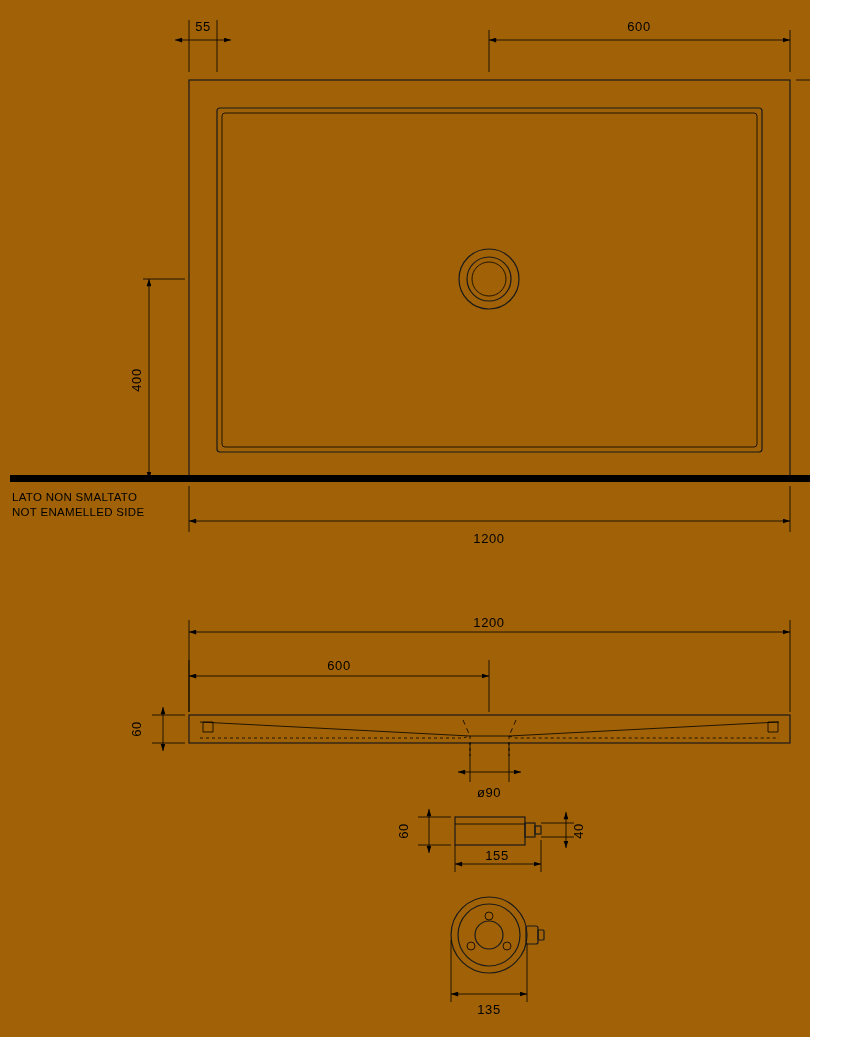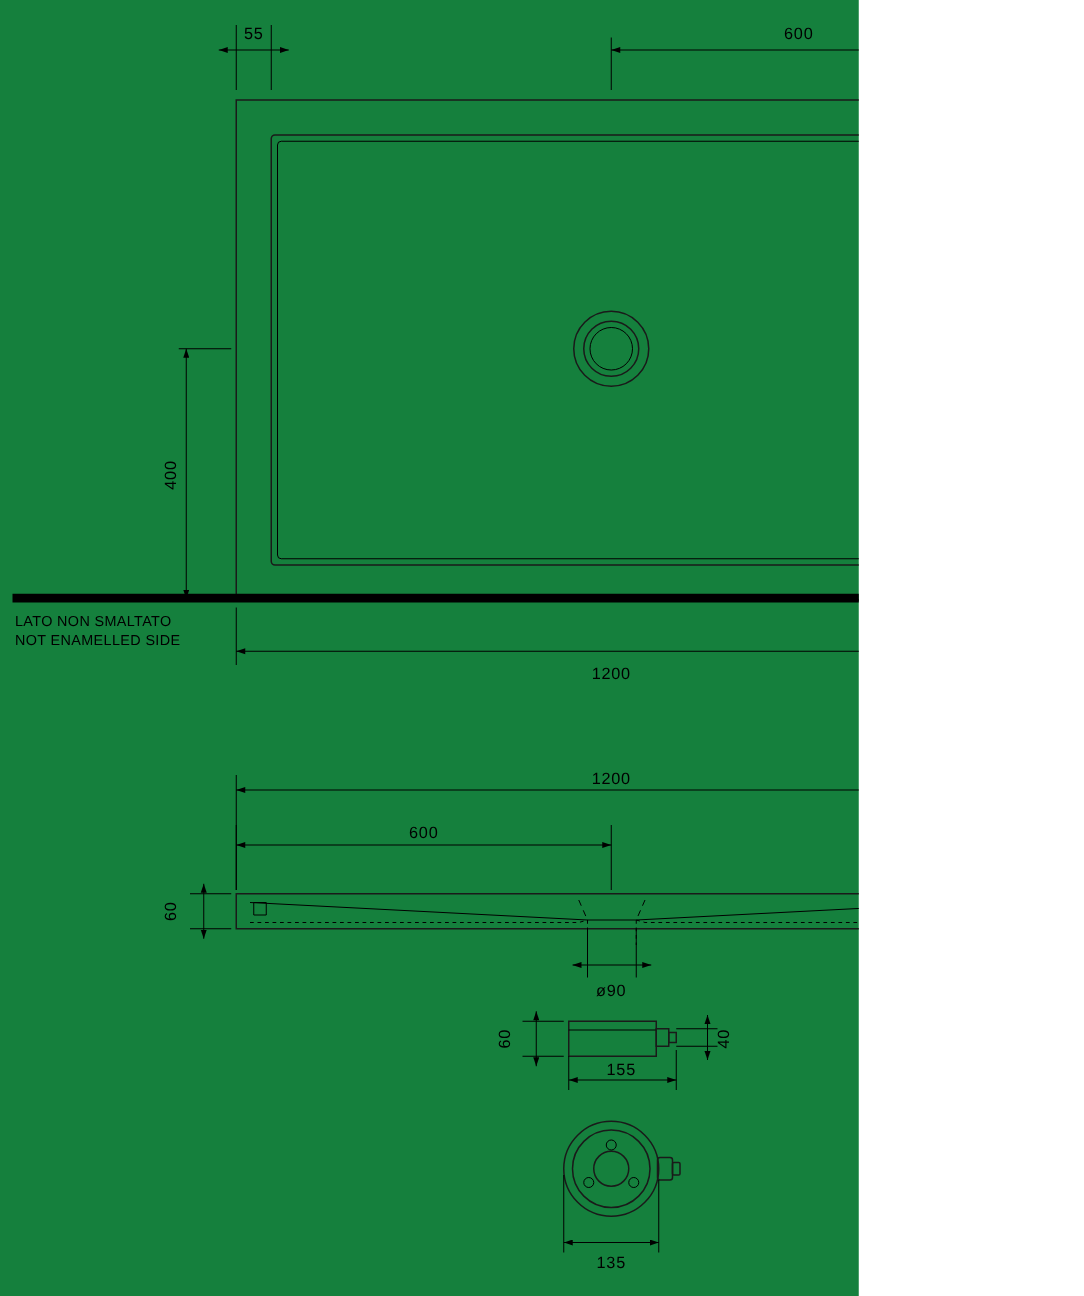--- a/index.html
+++ b/index.html
@@ -6,24 +6,24 @@
     margin: 0;
     padding: 0;
     background: #ffffff;
   }
   body {
     font-family: "Liberation Sans", sans-serif;
     color: #000000;
   }
   #sheet {
     position: relative;
-    width: 687px;
+    width: 810px;
     height: 1037px;
     overflow: hidden;
-    background: #15803d;
+    background: #a16207;
   }
   svg.drawing {
     position: absolute;
     left: 0;
     top: 0;
     width: 867px;
     height: 1037px;
   }
   .ln-thin {
     stroke: #000000;

